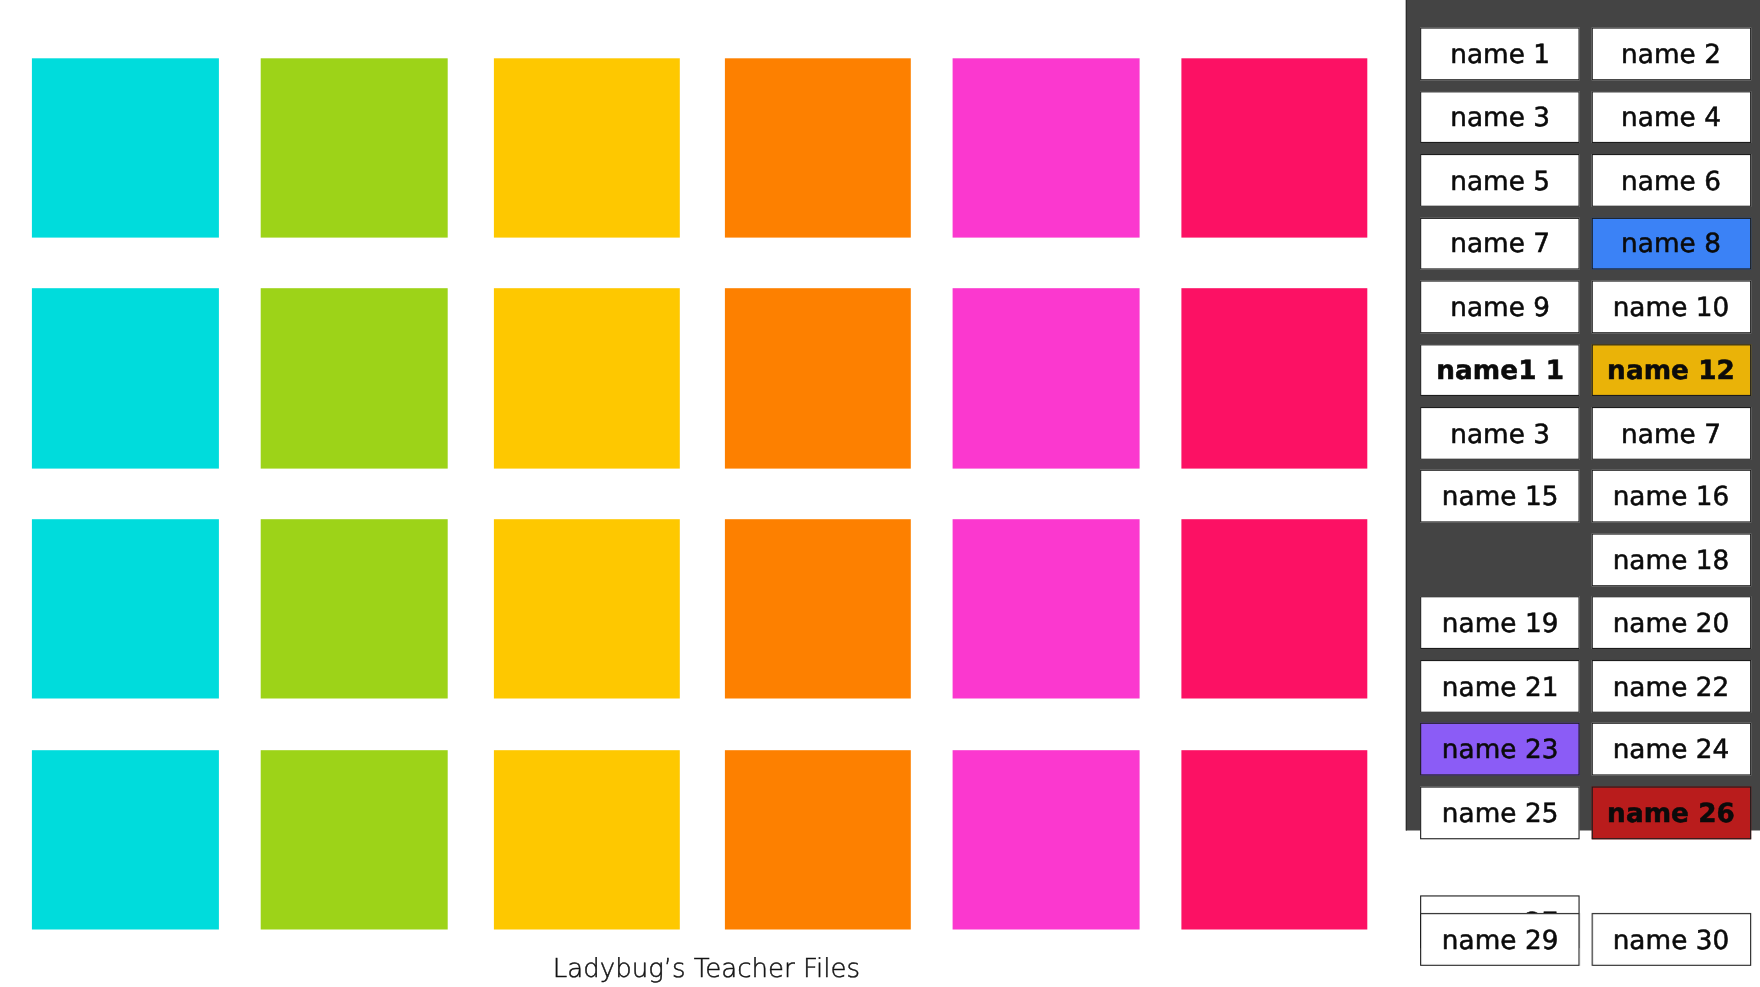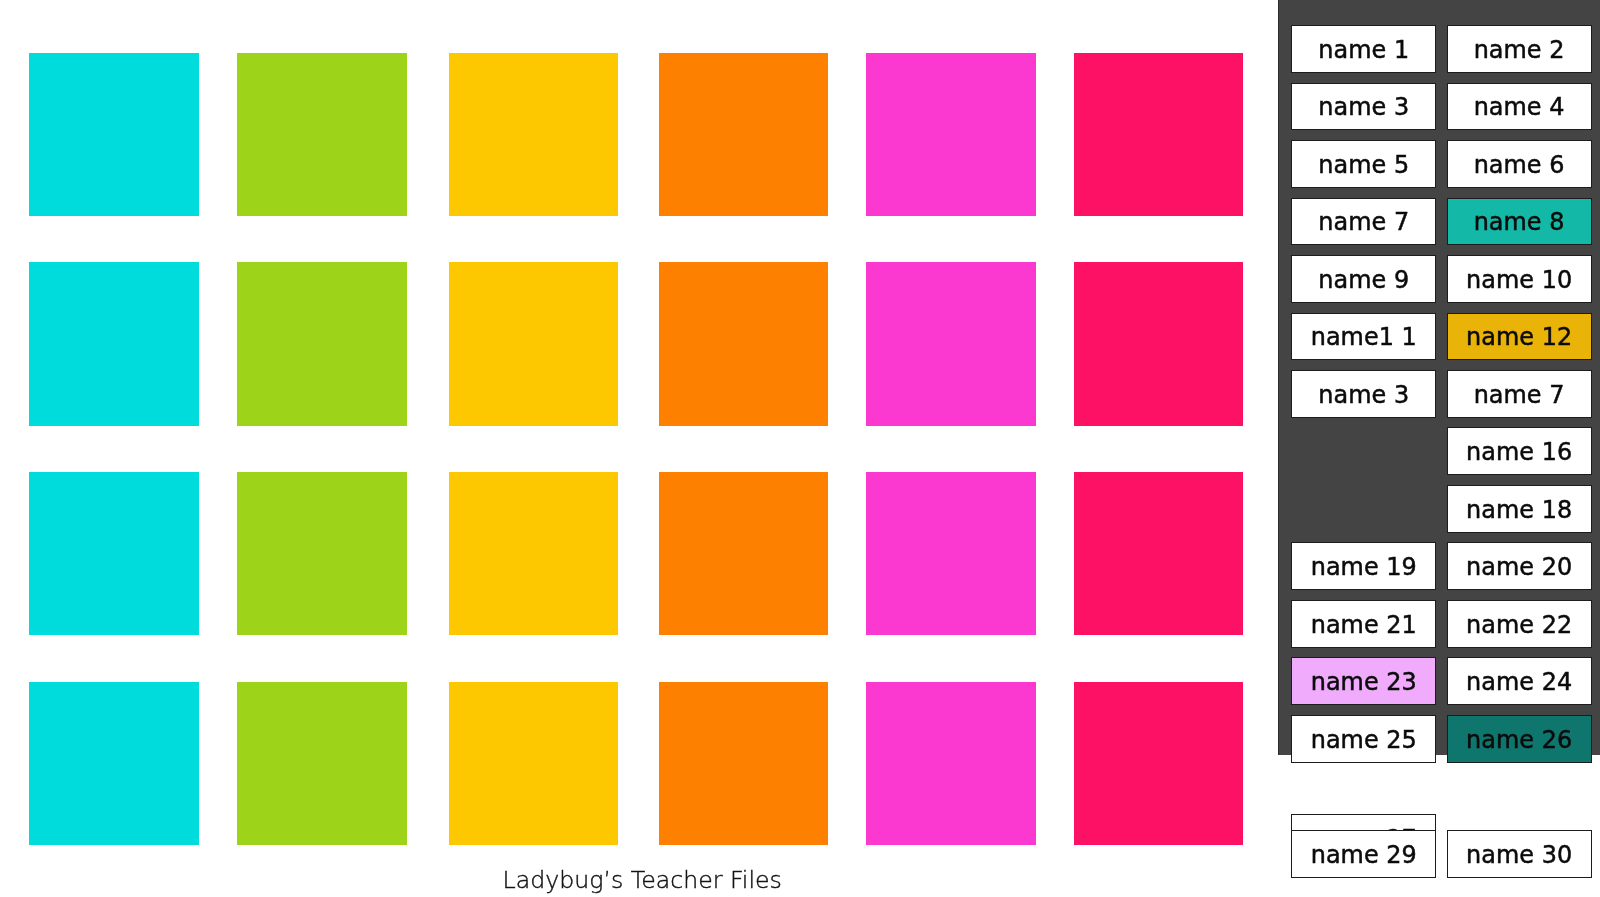--- a/index.html
+++ b/index.html
@@ -22,21 +22,21 @@
     .sw-r1{top:262.3px;height:163.35px;}
     .sw-r2{top:472.35px;height:163.15px;}
     .sw-r3{top:681.6px;height:163.4px;}
     .tag-c0{left:12.7px;}
     .tag-c1{left:168px;}
     .tag-r0{top:25.05px;}
     .tag-r1{top:82.54px;}
     .tag-r2{top:140.03px;}
     .tag-r3{top:197.52px;}
     .tag-r4{top:255.01px;}
-    .tag-r5{top:312.5px;}
+    .tag-r5{top:312.5px;font-weight:bold;}
     .tag-r6{top:369.99px;}
     .tag-r7{top:427.48px;}
     .tag-r8{top:484.97px;}
     .tag-r9{top:542.46px;}
     .tag-r10{top:599.95px;}
     .tag-r11{top:657.44px;}
     .tag-r12{top:714.93px;}
     .tag-r13{top:814px;}
     .tag-r14{top:829.91px;}
 
@@ -109,69 +109,72 @@
       </div>
       <div class="name-tag tag-c0 tag-r2" style="background: rgb(255, 255, 255); border-color: rgb(28, 28, 28);">
         <span class="name-tag-label" style="color: rgb(11, 11, 11); -webkit-text-stroke-color: rgb(11, 11, 11);">name 5</span>
       </div>
       <div class="name-tag tag-c1 tag-r2" style="background: rgb(255, 255, 255); border-color: rgb(28, 28, 28);">
         <span class="name-tag-label" style="color: rgb(11, 11, 11); -webkit-text-stroke-color: rgb(11, 11, 11);">name 6</span>
       </div>
       <div class="name-tag tag-c0 tag-r3" style="background: rgb(255, 255, 255); border-color: rgb(28, 28, 28);">
         <span class="name-tag-label" style="color: rgb(11, 11, 11); -webkit-text-stroke-color: rgb(11, 11, 11);">name 7</span>
       </div>
-      <div class="name-tag tag-c1 tag-r3" style="background: #14b8a6; border-color: rgb(28, 28, 28);">
+      <div class="name-tag tag-c1 tag-r3" style="background: #3b82f6; border-color: rgb(28, 28, 28);">
         <span class="name-tag-label" style="color: rgb(11, 11, 11); -webkit-text-stroke-color: rgb(11, 11, 11);">name 8</span>
       </div>
       <div class="name-tag tag-c0 tag-r4" style="background: rgb(255, 255, 255); border-color: rgb(28, 28, 28);">
         <span class="name-tag-label" style="color: rgb(11, 11, 11); -webkit-text-stroke-color: rgb(11, 11, 11);">name 9</span>
       </div>
       <div class="name-tag tag-c1 tag-r4" style="background: rgb(255, 255, 255); border-color: rgb(28, 28, 28);">
         <span class="name-tag-label" style="color: rgb(11, 11, 11); -webkit-text-stroke-color: rgb(11, 11, 11);">name 10</span>
       </div>
       <div class="name-tag tag-c0 tag-r5" style="background: rgb(255, 255, 255); border-color: rgb(28, 28, 28);">
         <span class="name-tag-label" style="color: rgb(11, 11, 11); -webkit-text-stroke-color: rgb(11, 11, 11);">name1 1</span>
       </div>
       <div class="name-tag tag-c1 tag-r5" style="background: #eab308; border-color: rgb(28, 28, 28); text-align: center;">
         <span class="name-tag-label" style="color: rgb(11, 11, 11); -webkit-text-stroke-color: rgb(11, 11, 11);">name 12</span>
       </div>
       <div class="name-tag tag-c0 tag-r6" style="background: rgb(255, 255, 255); border-color: rgb(28, 28, 28);">
         <span class="name-tag-label" style="color: rgb(11, 11, 11); -webkit-text-stroke-color: rgb(11, 11, 11);">name 3</span>
       </div>
       <div class="name-tag tag-c1 tag-r6" style="background: rgb(255, 255, 255); border-color: rgb(28, 28, 28);">
         <span class="name-tag-label" style="color: rgb(11, 11, 11); -webkit-text-stroke-color: rgb(11, 11, 11);">name 7</span>
       </div>
+      <div class="name-tag tag-c0 tag-r7" style="background: rgb(255, 255, 255); border-color: rgb(28, 28, 28);">
+        <span class="name-tag-label" style="color: rgb(11, 11, 11); -webkit-text-stroke-color: rgb(11, 11, 11);">name 15</span>
+      </div>
       <div class="name-tag tag-c1 tag-r7" style="background: rgb(255, 255, 255); border-color: rgb(28, 28, 28);">
         <span class="name-tag-label" style="color: rgb(11, 11, 11); -webkit-text-stroke-color: rgb(11, 11, 11);">name 16</span>
       </div>
       <div class="name-tag tag-c1 tag-r8" style="background: rgb(255, 255, 255); border-color: rgb(28, 28, 28);">
         <span class="name-tag-label" style="color: rgb(11, 11, 11); -webkit-text-stroke-color: rgb(11, 11, 11);">name 18</span>
       </div>
       <div class="name-tag tag-c0 tag-r9" style="background: rgb(255, 255, 255); border-color: rgb(28, 28, 28);">
         <span class="name-tag-label" style="color: rgb(11, 11, 11); -webkit-text-stroke-color: rgb(11, 11, 11);">name 19</span>
       </div>
       <div class="name-tag tag-c1 tag-r9" style="background: rgb(255, 255, 255); border-color: rgb(28, 28, 28);">
         <span class="name-tag-label" style="color: rgb(11, 11, 11); -webkit-text-stroke-color: rgb(11, 11, 11);">name 20</span>
       </div>
       <div class="name-tag tag-c0 tag-r10" style="background: rgb(255, 255, 255); border-color: rgb(28, 28, 28);">
         <span class="name-tag-label" style="color: rgb(11, 11, 11); -webkit-text-stroke-color: rgb(11, 11, 11);">name 21</span>
       </div>
       <div class="name-tag tag-c1 tag-r10" style="background: rgb(255, 255, 255); border-color: rgb(28, 28, 28);">
         <span class="name-tag-label" style="color: rgb(11, 11, 11); -webkit-text-stroke-color: rgb(11, 11, 11);">name 22</span>
       </div>
-      <div class="name-tag tag-c0 tag-r11" style="background: #f0abfc; border-color: rgb(28, 28, 28);">
+      <div class="name-tag tag-c0 tag-r11" style="background: #8b5cf6; border-color: rgb(28, 28, 28);">
         <span class="name-tag-label" style="color: rgb(11, 11, 11); -webkit-text-stroke-color: rgb(11, 11, 11);">name 23</span>
       </div>
       <div class="name-tag tag-c1 tag-r11" style="background: rgb(255, 255, 255); border-color: rgb(28, 28, 28);">
         <span class="name-tag-label" style="color: rgb(11, 11, 11); -webkit-text-stroke-color: rgb(11, 11, 11);">name 24</span>
       </div>
       <div class="name-tag tag-c0 tag-r12" style="background: rgb(255, 255, 255); border-color: rgb(28, 28, 28);">
         <span class="name-tag-label" style="color: rgb(11, 11, 11); -webkit-text-stroke-color: rgb(11, 11, 11);">name 25</span>
       </div>
-      <div class="name-tag tag-c1 tag-r12" style="background: #0f766e; border-color: rgb(28, 28, 28);">
+      <div class="name-tag tag-c1 tag-r12" style="background: #b91c1c; border-color: rgb(28, 28, 28); font-weight: bold;">
         <span class="name-tag-label" style="color: rgb(11, 11, 11); -webkit-text-stroke-color: rgb(11, 11, 11);">name 26</span>
       </div>
       <div class="name-tag tag-c0 tag-r13" style="background: rgb(255, 255, 255); border-color: rgb(28, 28, 28);">
         <span class="name-tag-label" style="color: rgb(11, 11, 11); -webkit-text-stroke-color: rgb(11, 11, 11);">name 27</span>
       </div>
       <div class="name-tag tag-c0 tag-r14" style="background: rgb(255, 255, 255); border-color: rgb(28, 28, 28);">
         <span class="name-tag-label" style="color: rgb(11, 11, 11); -webkit-text-stroke-color: rgb(11, 11, 11);">name 29</span>
       </div>
       <div class="name-tag tag-c1 tag-r14" style="background: rgb(255, 255, 255); border-color: rgb(28, 28, 28);">
         <span class="name-tag-label" style="color: rgb(11, 11, 11); -webkit-text-stroke-color: rgb(11, 11, 11);">name 30</span>

